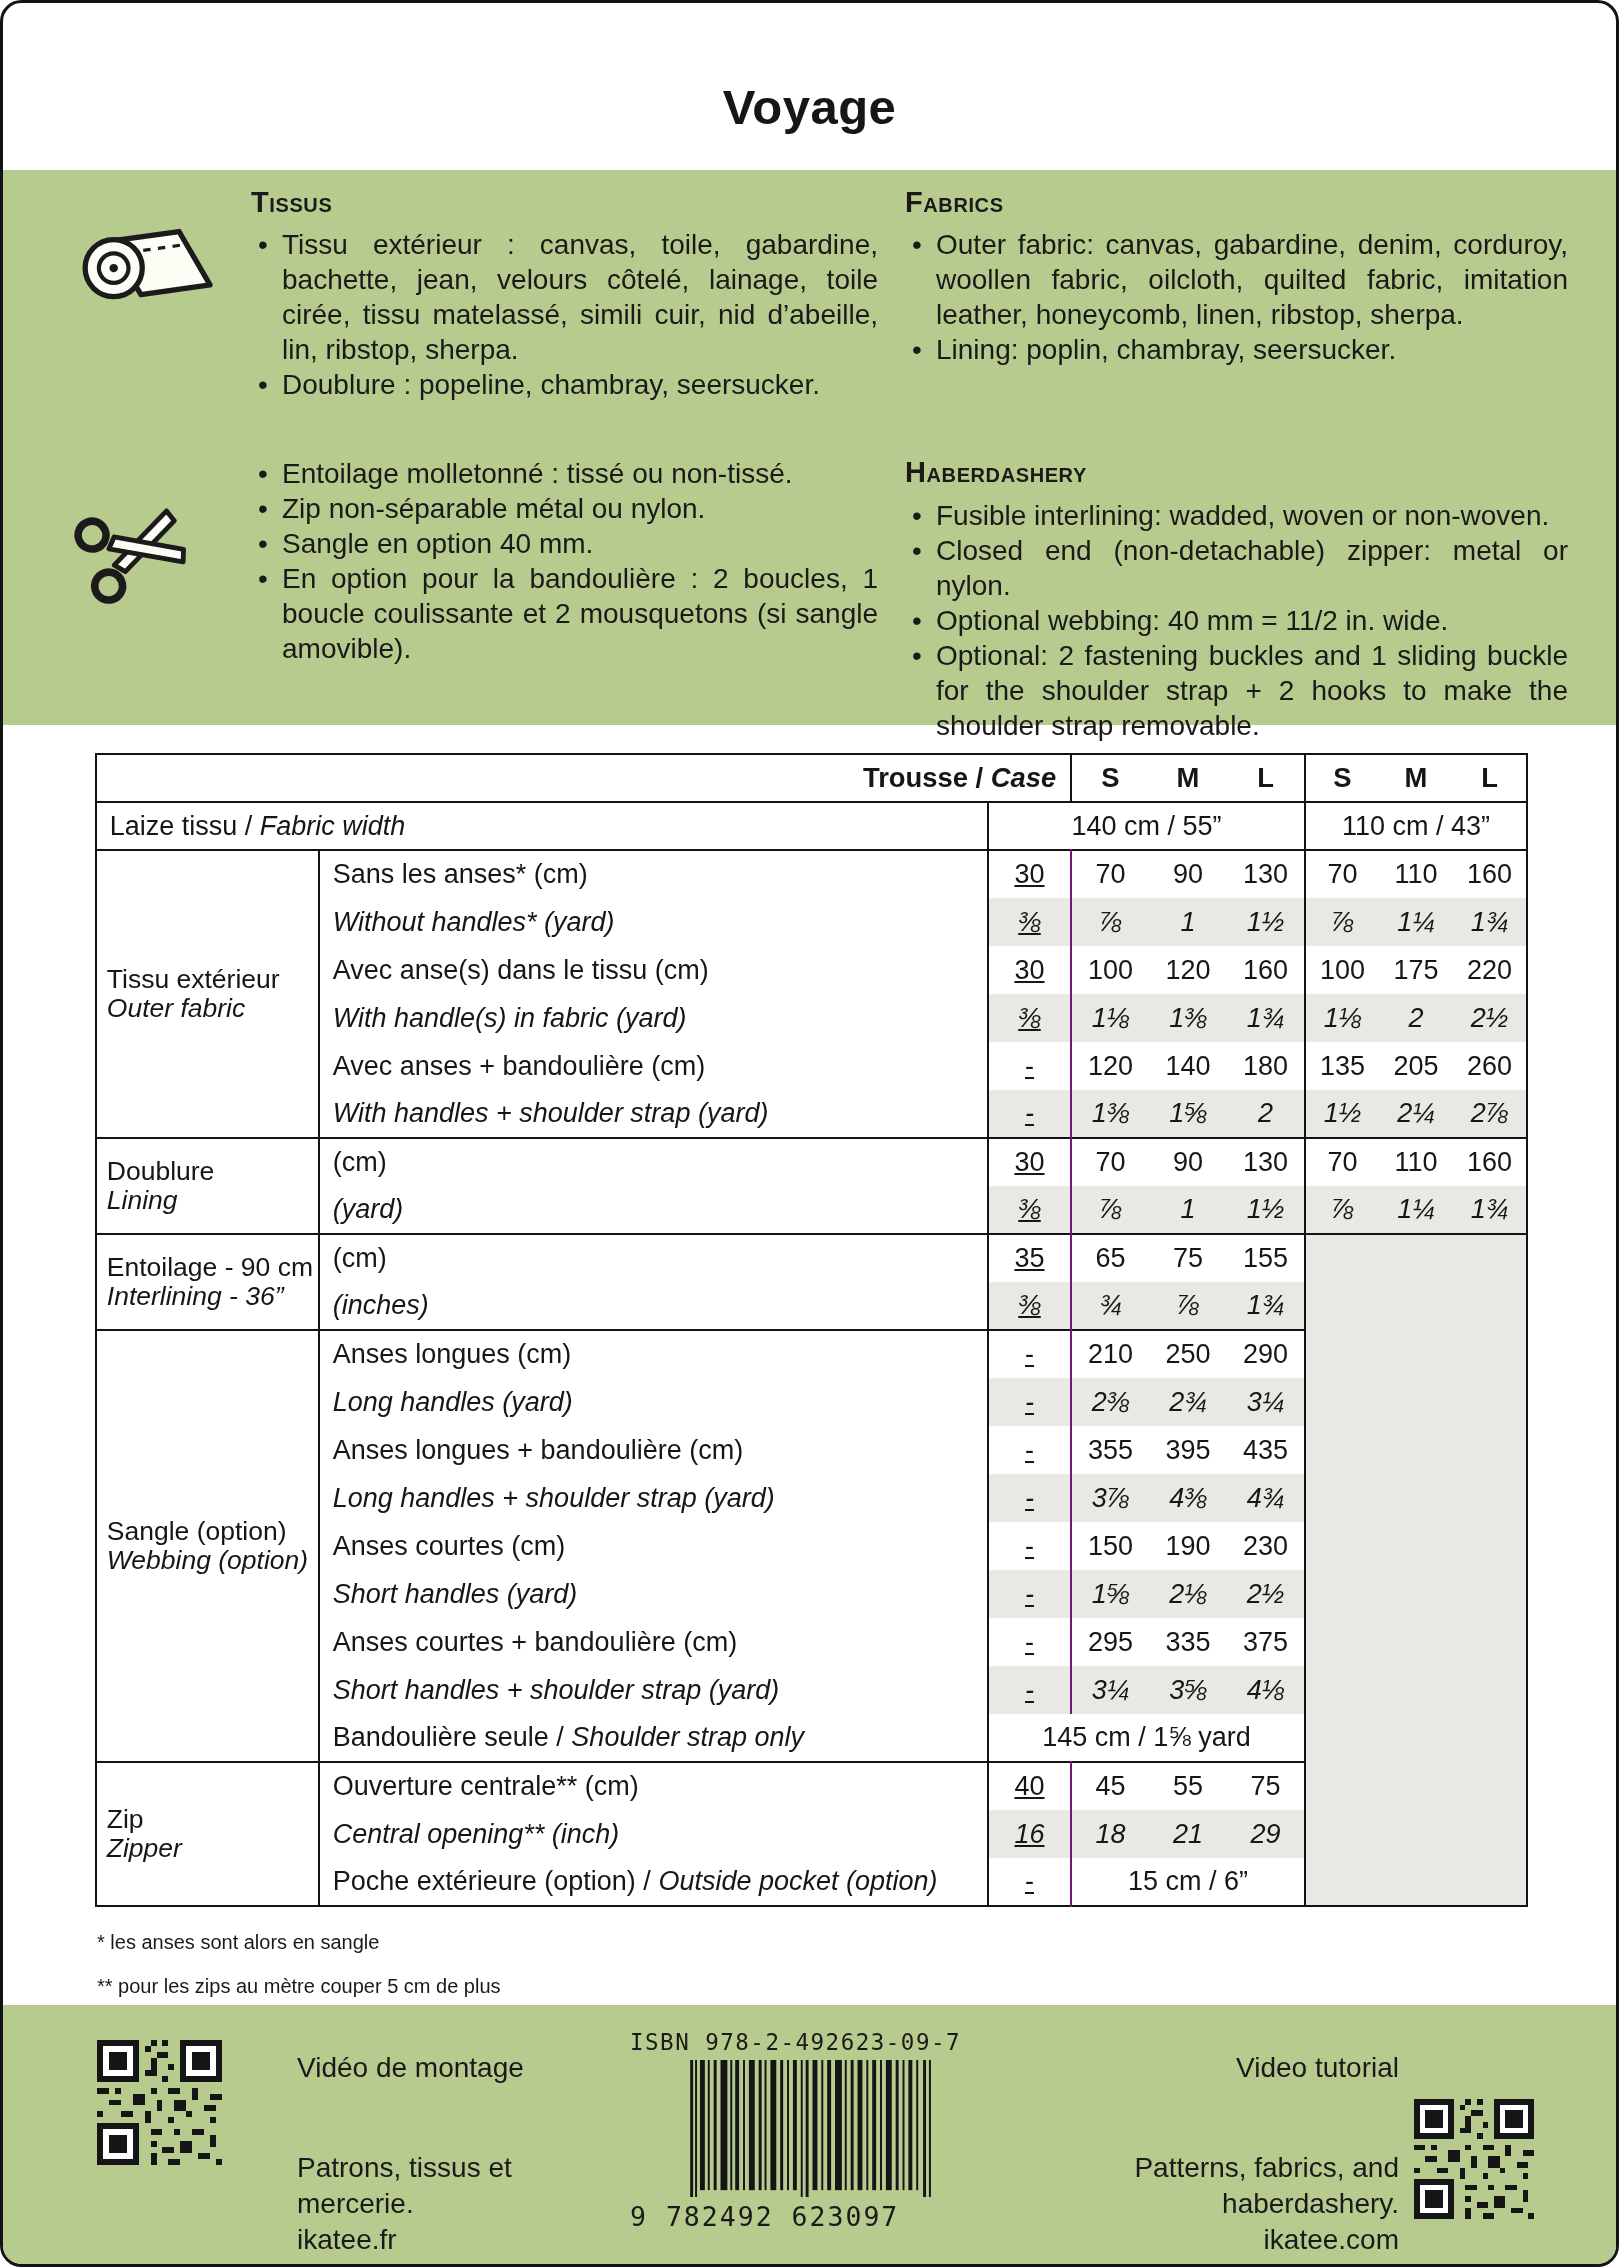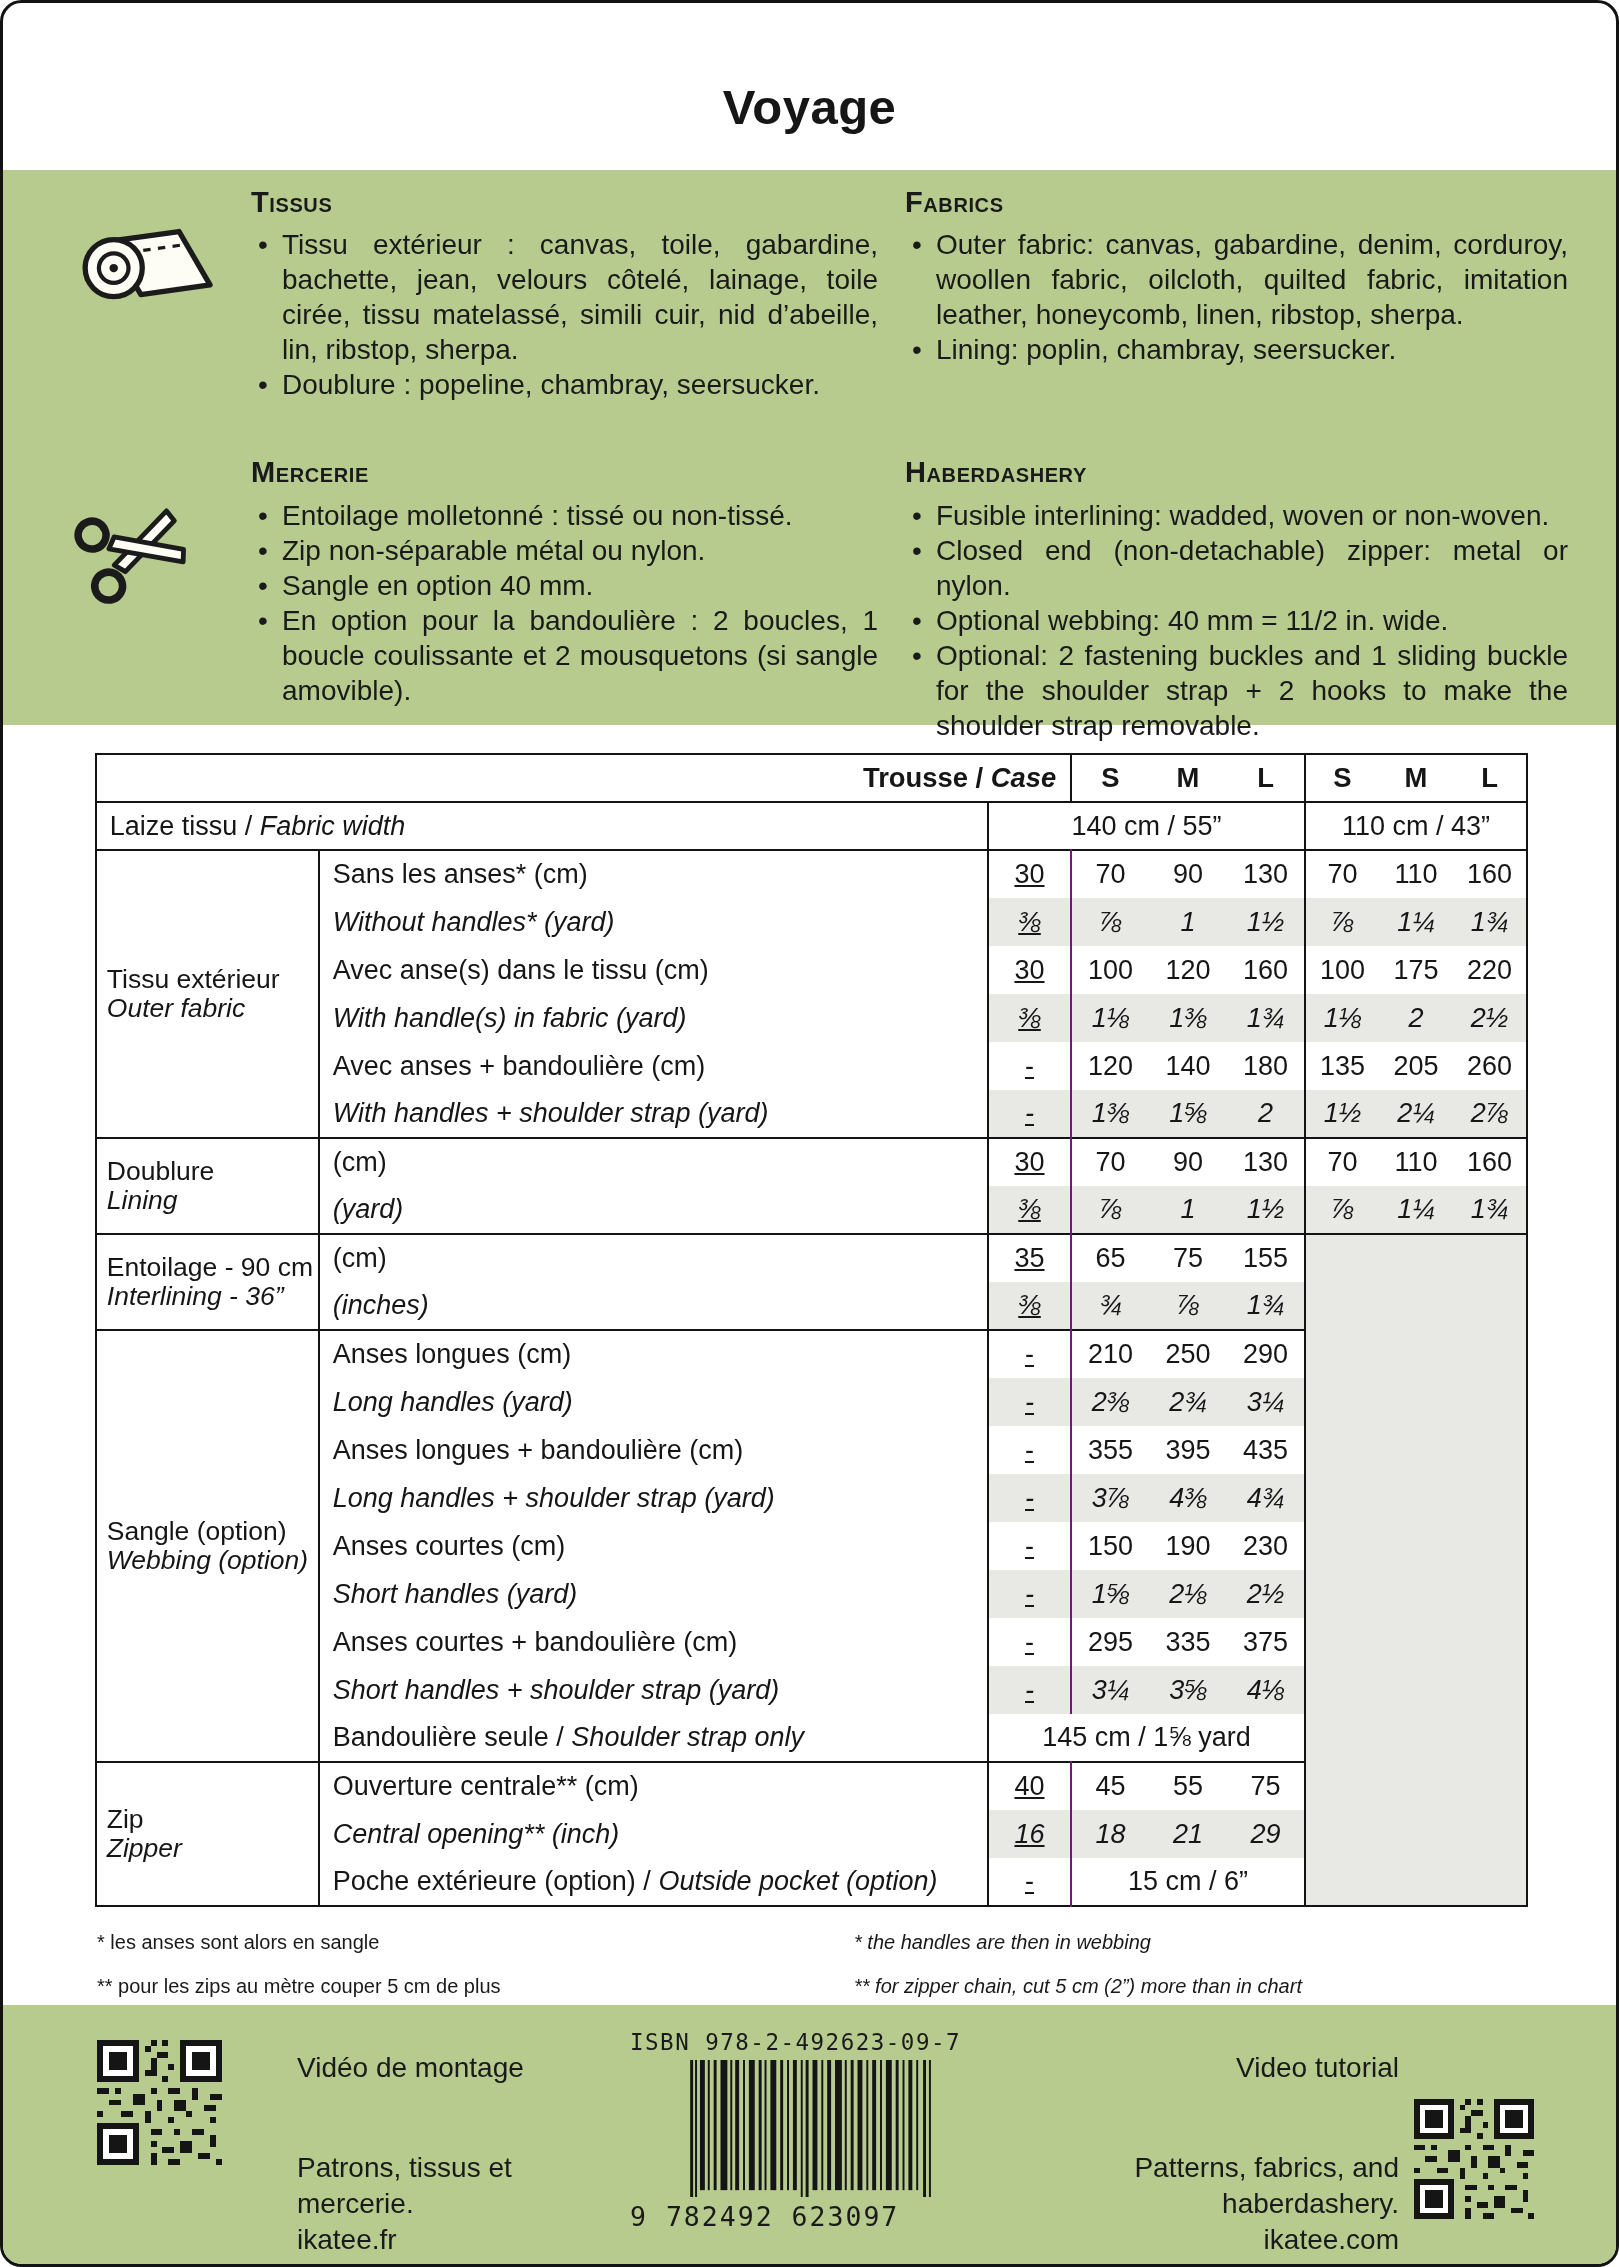--- a/index.html
+++ b/index.html
@@ -151,21 +151,20 @@
 
     <div class="info-block col-fr" style="left:248px;top:15.7px;width:627px">
       <div class="ib-heading">Tissus</div>
       <ul class="ib-list">
           <li>Tissu extérieur : canvas, toile, gabardine, bachette, jean, velours côtelé, lainage, toile cirée, tissu matelassé, simili cuir, nid d’abeille, lin, ribstop, sherpa.</li>
           <li>Doublure : popeline, chambray, seersucker.</li>
         </ul>
     </div>
 
     <div class="info-block col-fr" style="left:248px;top:286px;width:627px">
-      <div class="ib-heading">Mercerie</div>
       <ul class="ib-list">
           <li>Entoilage molletonné : tissé ou non-tissé.</li>
           <li>Zip non-séparable métal ou nylon.</li>
           <li>Sangle en option 40 mm.</li>
           <li>En option pour la bandoulière : 2 boucles, 1 boucle coulissante et 2 mousquetons (si sangle amovible).</li>
         </ul>
     </div>
 
     <div class="info-block col-en" style="left:902px;top:15.7px;width:663px">
       <div class="ib-heading">Fabrics</div>
@@ -408,24 +407,20 @@
             <td class="val trc">-</td>
             <td colspan="3" class="val lg1">15 cm / 6”</td>
           </tr>
         </tbody>
     </table>
   </div>
 
   <div class="footnotes fn-fr">
       <div>* les anses sont alors en sangle</div>
       <div>** pour les zips au mètre couper 5 cm de plus</div>
-    </div>
-  <div class="footnotes fn-en">
-      <div>* the handles are then in webbing</div>
-      <div>** for zipper chain, cut 5 cm (2”) more than in chart</div>
     </div>
 
   <div class="band footer-band">
 
     <svg class="qr qr-left" viewBox="0 0 21 21">
         <use href="#qrpat"></use>
       </svg>
 
     <div class="video-fr">Vidéo de montage</div>
     <div class="tagline-fr">

